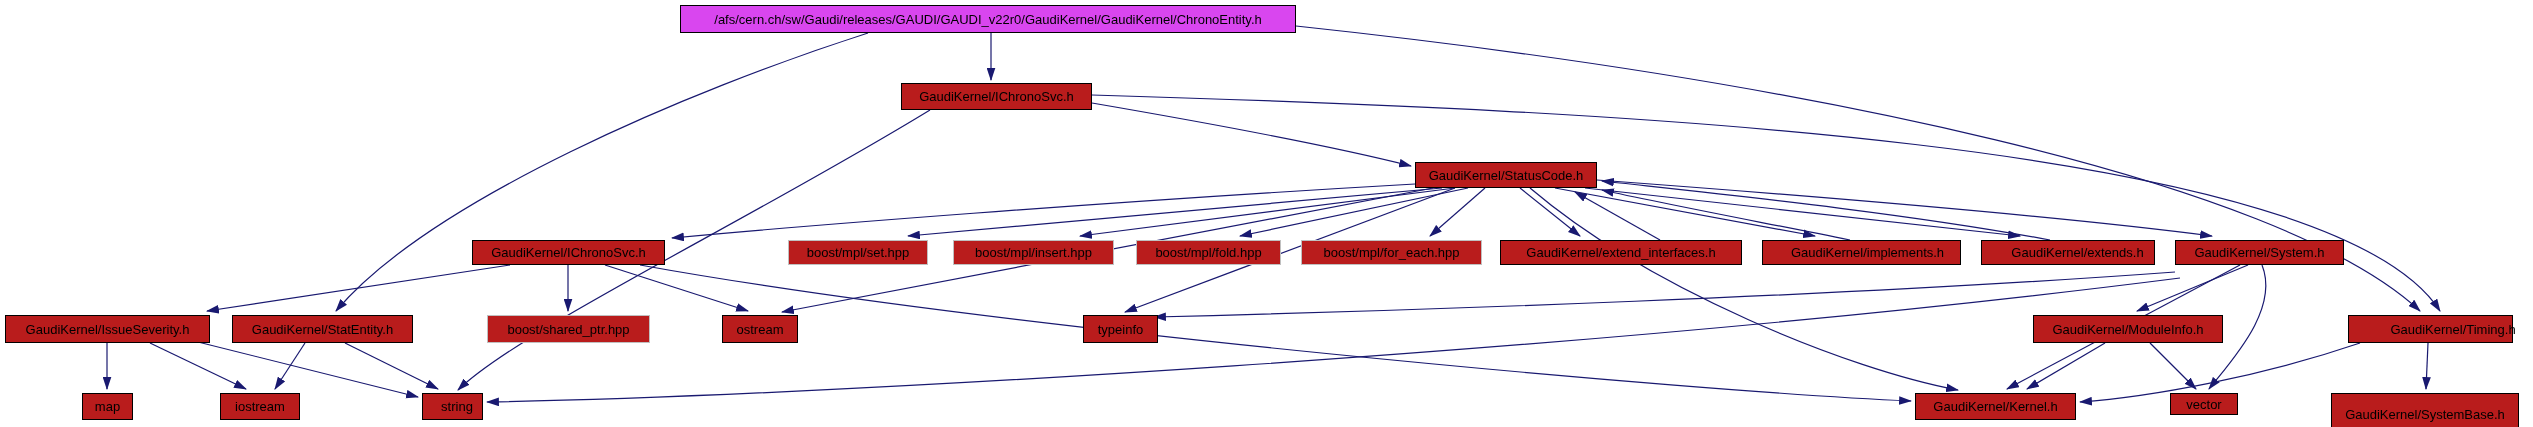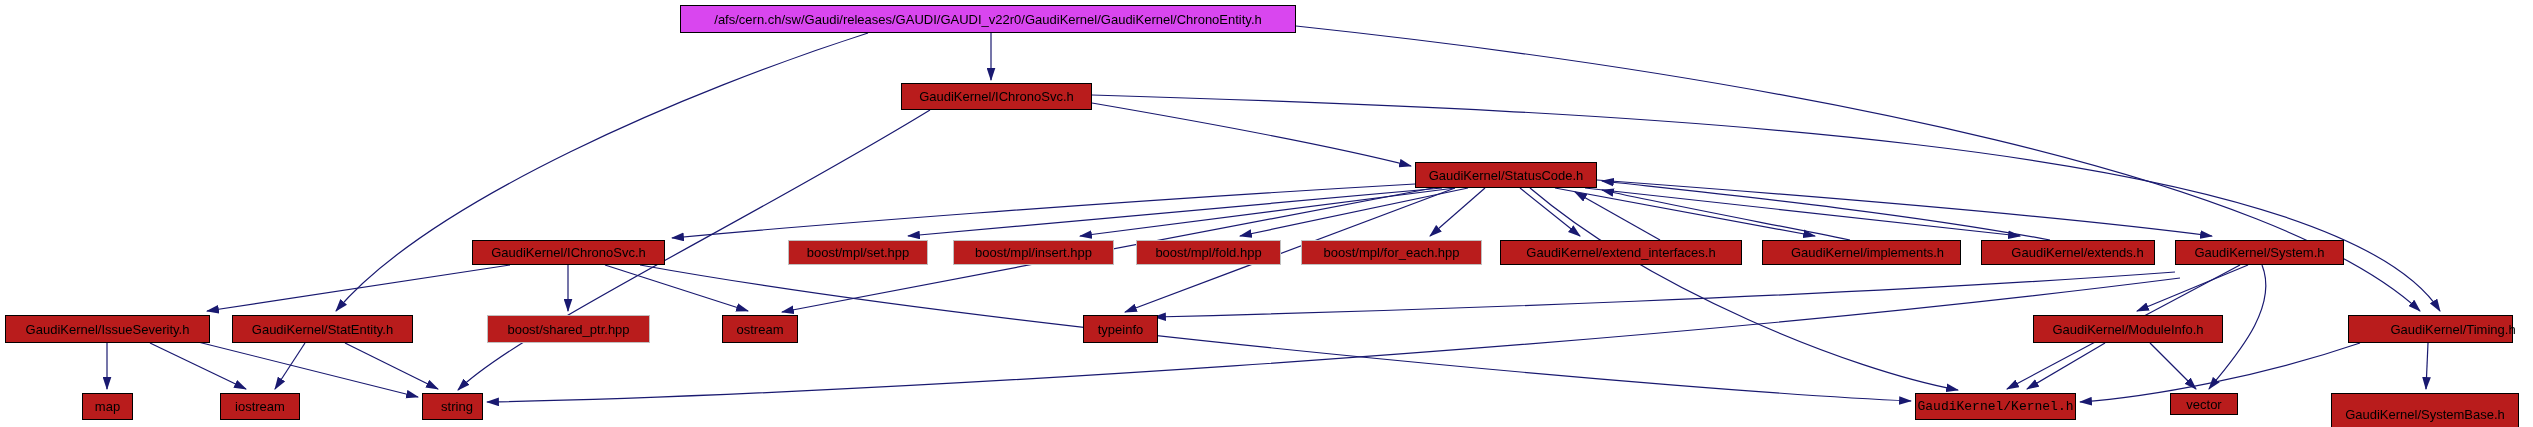--- a/index.html
+++ b/index.html
@@ -108,17 +108,17 @@
   <div class="node" style="left:5px;top:315px;width:205px;height:28px;">GaudiKernel/IssueSeverity.h</div>
   <div class="node ext" style="left:487px;top:315px;width:163px;height:28px;">boost/shared_ptr.hpp</div>
   <div class="node" style="left:722px;top:315px;width:76px;height:28px;">ostream</div>
   <div class="node" style="left:1075px;top:315px;width:75px;height:28px;margin-left:8px;">typeinfo</div>
   <div class="node" style="left:2033px;top:315px;width:190px;height:28px;">GaudiKernel/ModuleInfo.h</div>
   <div class="node" style="left:2348px;top:315px;width:165px;height:28px;padding-left:48px;">GaudiKernel/Timing.h</div>
 
   <div class="node" style="left:82px;top:393px;width:51px;height:27px;">map</div>
   <div class="node" style="left:220px;top:393px;width:80px;height:27px;">iostream</div>
   <div class="node" style="left:422px;top:393px;width:61px;height:27px;padding-left:12px;">string</div>
-  <div class="node" style="left:1915px;top:393px;width:161px;height:27px;font-family:Liberation Mono, monospace;">GaudiKernel/Kernel.h</div>
+  <div class="node" style="left:1915px;top:393px;width:161px;height:27px;">GaudiKernel/Kernel.h</div>
   <div class="node" style="left:2170px;top:393px;width:68px;height:22px;">vector</div>
   <div class="node" style="left:2331px;top:393px;width:188px;height:43px;">GaudiKernel/SystemBase.h</div>
 
 </div>
 
 </body></html>

